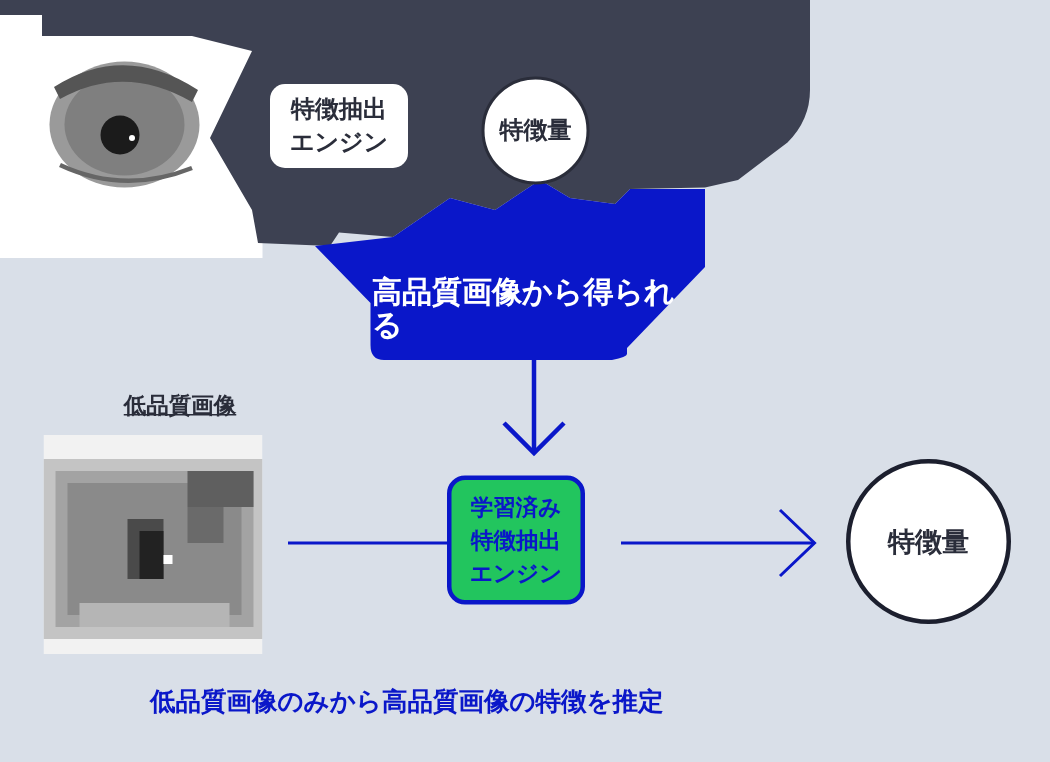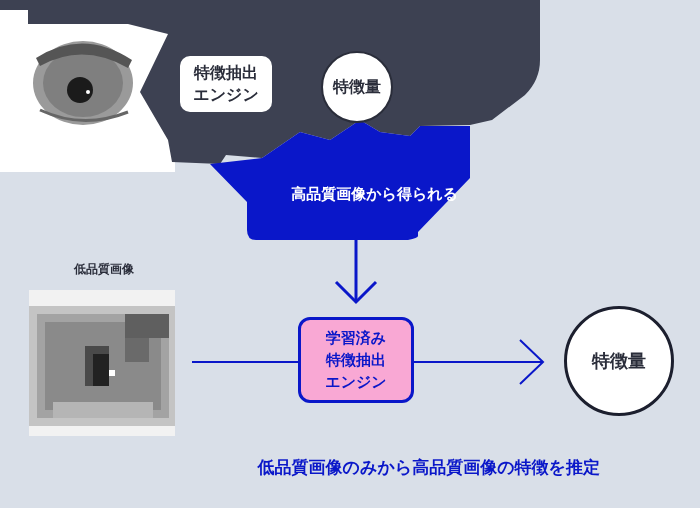--- a/index.html
+++ b/index.html
@@ -16,43 +16,43 @@
     font-size: 16px; font-weight: bold; text-align: center; line-height: 22px;
     display: flex; flex-direction: column; align-items: center; justify-content: center;
   }
   .feat-circle-top {
     left: 321px; top: 51px; width: 68px; height: 68px; border-radius: 50%;
     background: #ffffff; border: 2px solid #2a2d3a;
     display: flex; align-items: center; justify-content: center;
     font-size: 16px; font-weight: bold; color: #2a2d3a;
   }
   .learn-text {
-    left: 248px; top: 183px; width: 210px; text-align: right;
-    color: #ffffff; font-size: 15px; font-weight: bold; line-height: 22px;
+    left: 248px; top: 183px; width: 210px; text-align: left;
+    color: #ffffff; font-size: 20px; font-weight: bold; line-height: 22px;
   }
   .lq-title {
-    left: 28px; top: 261px; width: 152px; text-align: center;
-    font-size: 12px; font-weight: bold; color: #2a2d3a;
+    left: 44px; top: 261px; width: 152px; text-align: center;
+    font-size: 15px; font-weight: bold; color: #2a2d3a; text-decoration: underline;
   }
   .lq-image { left: 29px; top: 290px; width: 146px; height: 146px; }
   .engine-box {
-    left: 298px; top: 317px; width: 116px; height: 86px;
-    border: 3px solid #0a17c9; border-radius: 12px; background: #f9a8d4;
+    left: 298px; top: 317px; width: 92px; height: 86px;
+    border: 3px solid #0a17c9; border-radius: 12px; background: #22c55e;
     color: #0a17c9; font-size: 15px; font-weight: bold; line-height: 22px;
     text-align: center; display: flex; flex-direction: column;
     align-items: center; justify-content: center; box-sizing: border-box;
   }
   .feat-circle {
     left: 564px; top: 306px; width: 110px; height: 110px; border-radius: 50%;
     background: #ffffff; border: 3px solid #1c1f2e; box-sizing: border-box;
     display: flex; align-items: center; justify-content: center;
     font-size: 18px; font-weight: bold; color: #2a2d3a;
   }
   .caption {
-    left: 100px; top: 456px; width: 500px; text-align: right;
+    left: 100px; top: 456px; width: 500px; text-align: left;
     color: #0a17c9; font-size: 17px; font-weight: bold;
   }
 </style>
 </head>
 <body>
 
 <svg class="bg-panel" viewBox="0 0 700 508" width="700" height="508">
   <rect x="0" y="0" width="700" height="508" fill="#d9dfe8"></rect>
 
   <rect x="0" y="0" width="175" height="172" fill="#ffffff"></rect>

